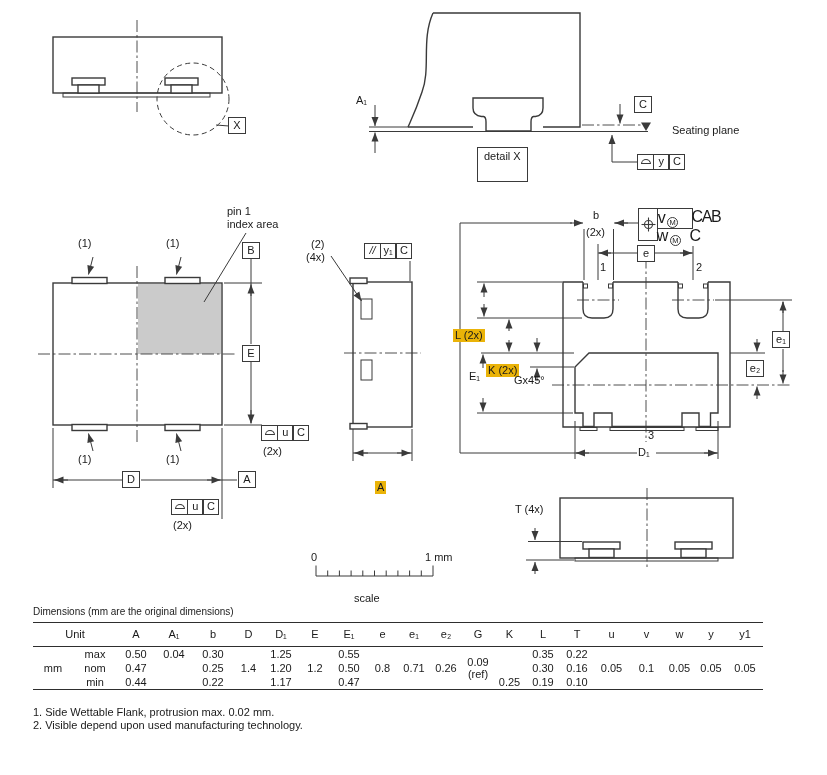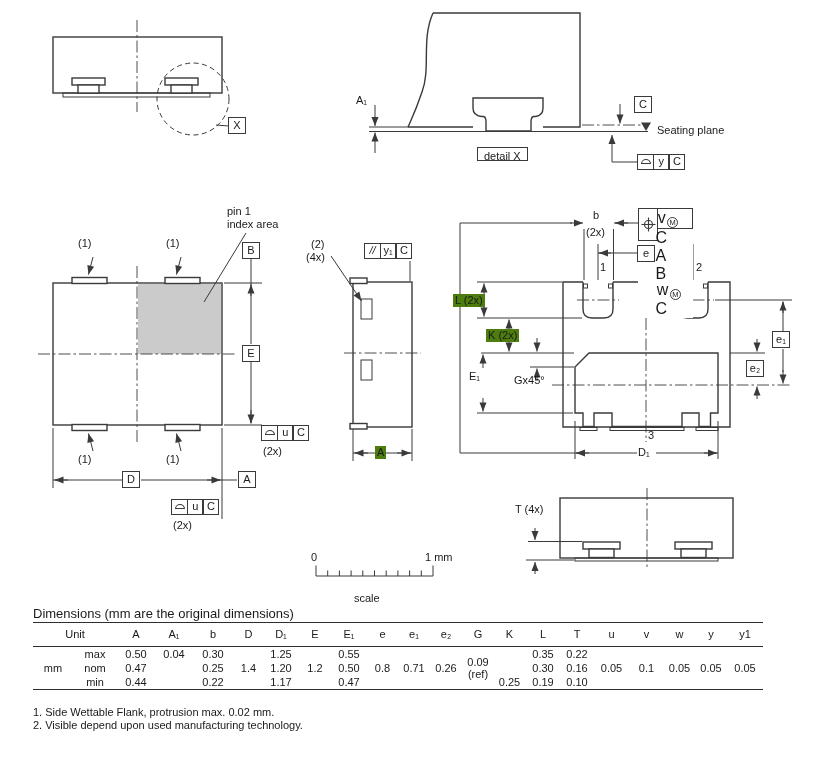--- a/index.html
+++ b/index.html
@@ -5,39 +5,39 @@
   html,body{margin:0;padding:0;background:#fff;}
   #canvas{position:relative;width:827px;height:775px;background:#ffffff;overflow:hidden;
           font-family:"Liberation Sans","DejaVu Sans",sans-serif;color:#1a1a1a;}
   #linework{position:absolute;left:0;top:0;}
   .ol{fill:none;stroke:#3a3a3a;stroke-width:1.4;}
   .olf{fill:#ffffff;stroke:#3a3a3a;stroke-width:1.4;}
   .tl{fill:none;stroke:#3a3a3a;stroke-width:1;}
   .cl{fill:none;stroke:#3a3a3a;stroke-width:0.9;stroke-dasharray:12 3 2.5 3;}
   .dash{fill:none;stroke:#3a3a3a;stroke-width:1;stroke-dasharray:5 3.5;}
   .lbl{position:absolute;font-size:11px;line-height:13px;white-space:nowrap;color:#1a1a1a;}
-  .wbg{background:#4d7c0f;padding:0 2px;}
+  .wbg{background:#eab308;padding:0 2px;margin-top:35px;}
   .boxed{position:absolute;box-sizing:border-box;border:1.3px solid #3a3a3a;background:#fff;
          min-width:18px;height:17px;line-height:14.5px;text-align:center;font-size:11px;padding:0 2px;}
   .fcf{position:absolute;display:flex;align-items:stretch;background:#fff;}
   .fcf .cell{box-sizing:border-box;border:1.3px solid #3a3a3a;min-width:17px;height:16px;
              line-height:13.5px;text-align:center;font-size:11px;padding:0 2px;margin-left:-1.3px;}
   .fcf .cell:first-child{margin-left:0;}
   .flat-sym{display:inline-block;width:10px;height:5px;box-sizing:border-box;
             border:1.2px solid #3a3a3a;border-radius:5px 5px 0 0;vertical-align:1px;}
   .mcirc{display:inline-block;box-sizing:border-box;width:11px;height:11px;border:1px solid #3a3a3a;
          border-radius:50%;font-size:7.5px;line-height:9px;text-align:center;vertical-align:-1.5px;margin-left:1.5px;}
   .pos-frame{position:absolute;display:flex;background:#fff;}
   .pos-sym-cell{box-sizing:border-box;border:1.3px solid #3a3a3a;width:20px;height:33px;
                 display:flex;align-items:center;justify-content:center;}
   .pos-rows{display:flex;flex-direction:column;margin-left:-1.3px;}
-  .pos-rows .r{display:flex;flex-direction:column;}
+  .pos-rows .r{display:flex;}
   .pos-rows .r + .r{margin-top:-1.3px;}
   
-  #dim-title{position:absolute;left:33px;top:606px;font-size:13px;}
+  #dim-title{position:absolute;left:33px;top:606px;font-size:10px;}
   #dim-table{position:absolute;left:33px;top:622px;border-collapse:collapse;table-layout:fixed;
              width:730px;font-size:11px;}
   #dim-table th{font-weight:normal;padding:5px 0 6px;text-align:center;margin-top:30px;}
   #dim-table td{padding:0;height:14px;line-height:14px;text-align:center;}
   #dim-table thead tr{border-bottom:1.3px solid #2e2e2e;}
   #dim-table{border-top:1.3px solid #2e2e2e;border-bottom:1.3px solid #2e2e2e;}
   .gcell div{line-height:12px;}
   #notes{position:absolute;left:33px;top:706px;font-size:11px;line-height:13.2px;}
 </style>
 </head>
@@ -194,22 +194,22 @@
   <line x1="386.2" y1="576" x2="386.2" y2="570.5" class="tl"></line>
   <line x1="397.9" y1="576" x2="397.9" y2="570.5" class="tl"></line>
   <line x1="409.6" y1="576" x2="409.6" y2="570.5" class="tl"></line>
   <line x1="421.3" y1="576" x2="421.3" y2="570.5" class="tl"></line>
 </svg>
 
 <span class="boxed" style="left:228px;top:117px;">X</span>
 
 <span class="lbl" style="left:356px;top:94px;">A₁</span>
 <span class="boxed" style="left:634px;top:96px;">C</span>
-<span class="lbl" style="left:657px;top:124px;">Seating plane</span>
-<span class="boxed" style="left:477px;top:147px;height:14px;line-height:16px;padding:0 6px;">detail X</span>
+<span class="lbl" style="left:672px;top:124px;">Seating plane</span>
+<span class="boxed" style="left:477px;top:147px;height:35px;line-height:16px;padding:0 6px;">detail X</span>
 <div class="fcf" style="left:637px;top:153.5px;">
   <span class="cell"><span class="flat-sym"></span></span>
   <span class="cell">y</span>
   <span class="cell">C</span>
 </div>
 
 <span class="lbl" style="left:227px;top:205px;"><span>pin 1</span><br><span>index area</span></span>
 <span class="lbl" style="left:78px;top:237px;">(1)</span>
 <span class="lbl" style="left:166px;top:237px;">(1)</span>
 <span class="lbl" style="left:78px;top:453px;">(1)</span>

